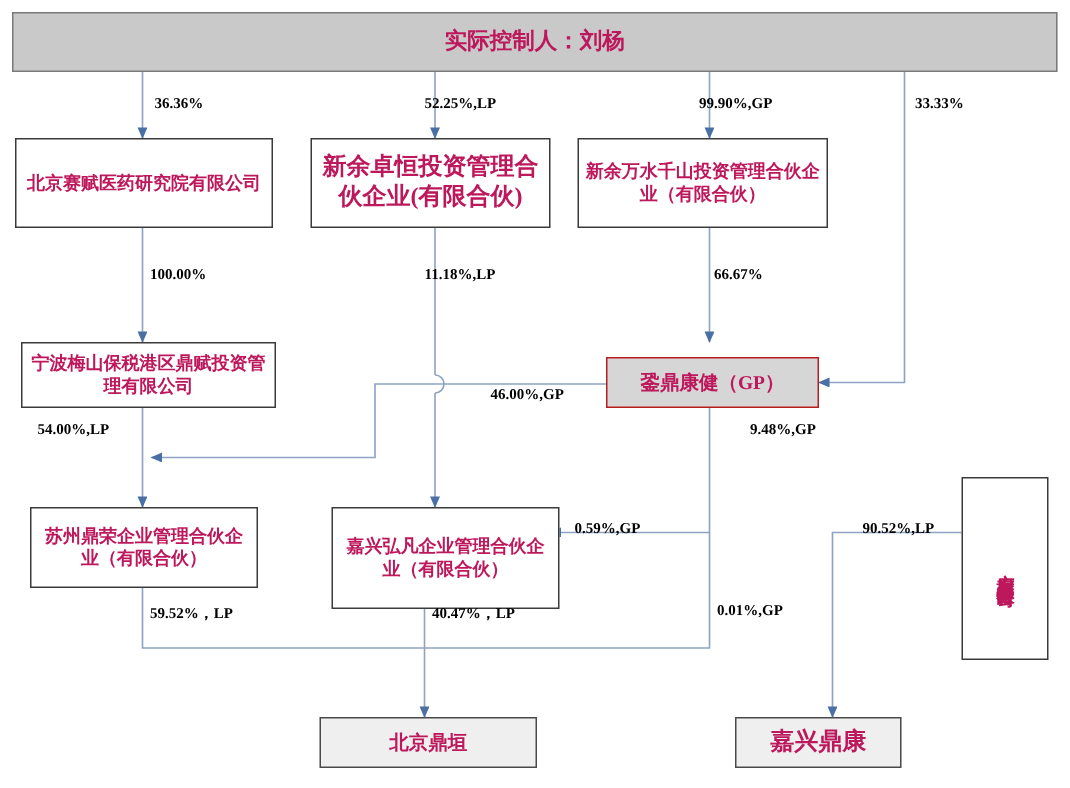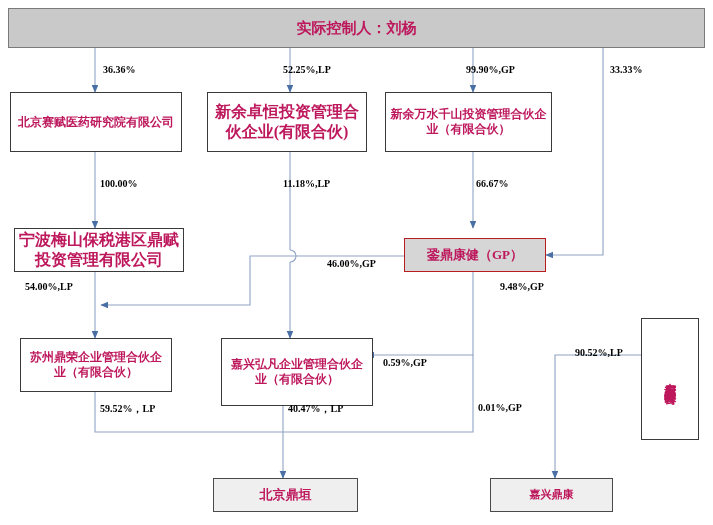--- a/index.html
+++ b/index.html
@@ -68,21 +68,21 @@
   </div>
 
   <div class="node white" style="left:207px;top:92px;width:160px;height:60px;font-size:16px;">
     <span>新余卓恒投资管理合伙企业(有限合伙)</span>
   </div>
 
   <div class="node white" style="left:385px;top:92px;width:167px;height:60px;font-size:12px;">
     <span>新余万水千山投资管理合伙企业（有限合伙）</span>
   </div>
 
-  <div class="node white" style="left:14px;top:228px;width:170px;height:44px;font-size:16px;">
+  <div class="node white" style="left:14px;top:228px;width:170px;height:44px;font-size:12px;">
     <span>宁波梅山保税港区鼎赋投资管理有限公司</span>
   </div>
 
   <div class="node midgrey" style="left:404px;top:238px;width:142px;height:34px;font-size:13px;">
     <span>銎鼎康健（GP）</span>
   </div>
 
   <div class="node white" style="left:20px;top:338px;width:152px;height:54px;font-size:12px;">
     <span>苏州鼎荣企业管理合伙企业（有限合伙）</span>
   </div>
@@ -92,37 +92,37 @@
   </div>
 
   <div class="node white vert" style="left:641px;top:318px;width:58px;height:122px;font-size:12px;">
     <span class="vert">广东启晟商务服务有限公司</span>
   </div>
 
   <div class="node lightgrey" style="left:213px;top:478px;width:145px;height:34px;font-size:13px;">
     <span>北京鼎垣</span>
   </div>
 
-  <div class="node lightgrey" style="left:490px;top:478px;width:123px;height:34px;font-size:11px;font-family:Liberation Serif, serif;">
+  <div class="node lightgrey" style="left:490px;top:478px;width:111px;height:34px;font-size:16px;font-family:Liberation Serif, serif;">
     <span>嘉兴鼎康</span>
   </div>
 
   <div class="lbl" style="left:103px;top:64px;">36.36%</div>
   <div class="lbl" style="left:283px;top:64px;">52.25%,LP</div>
   <div class="lbl" style="left:466px;top:64px;">99.90%,GP</div>
   <div class="lbl" style="left:610px;top:64px;">33.33%</div>
 
   <div class="lbl" style="left:100px;top:178px;">100.00%</div>
   <div class="lbl" style="left:283px;top:178px;">11.18%,LP</div>
   <div class="lbl" style="left:476px;top:178px;">66.67%</div>
 
   <div class="lbl" style="left:327px;top:258px;">46.00%,GP</div>
   <div class="lbl" style="left:25px;top:281px;">54.00%,LP</div>
   <div class="lbl" style="left:500px;top:281px;">9.48%,GP</div>
 
-  <div class="lbl" style="left:383px;top:347px;margin-top:10px;">0.59%,GP</div>
+  <div class="lbl" style="left:383px;top:347px;">0.59%,GP</div>
   <div class="lbl" style="left:575px;top:347px;">90.52%,LP</div>
 
   <div class="lbl" style="left:100px;top:402px;">59.52%，LP</div>
   <div class="lbl" style="left:288px;top:402px;">40.47%，LP</div>
   <div class="lbl" style="left:478px;top:402px;">0.01%,GP</div>
 
 </div>
 
 </body></html>

